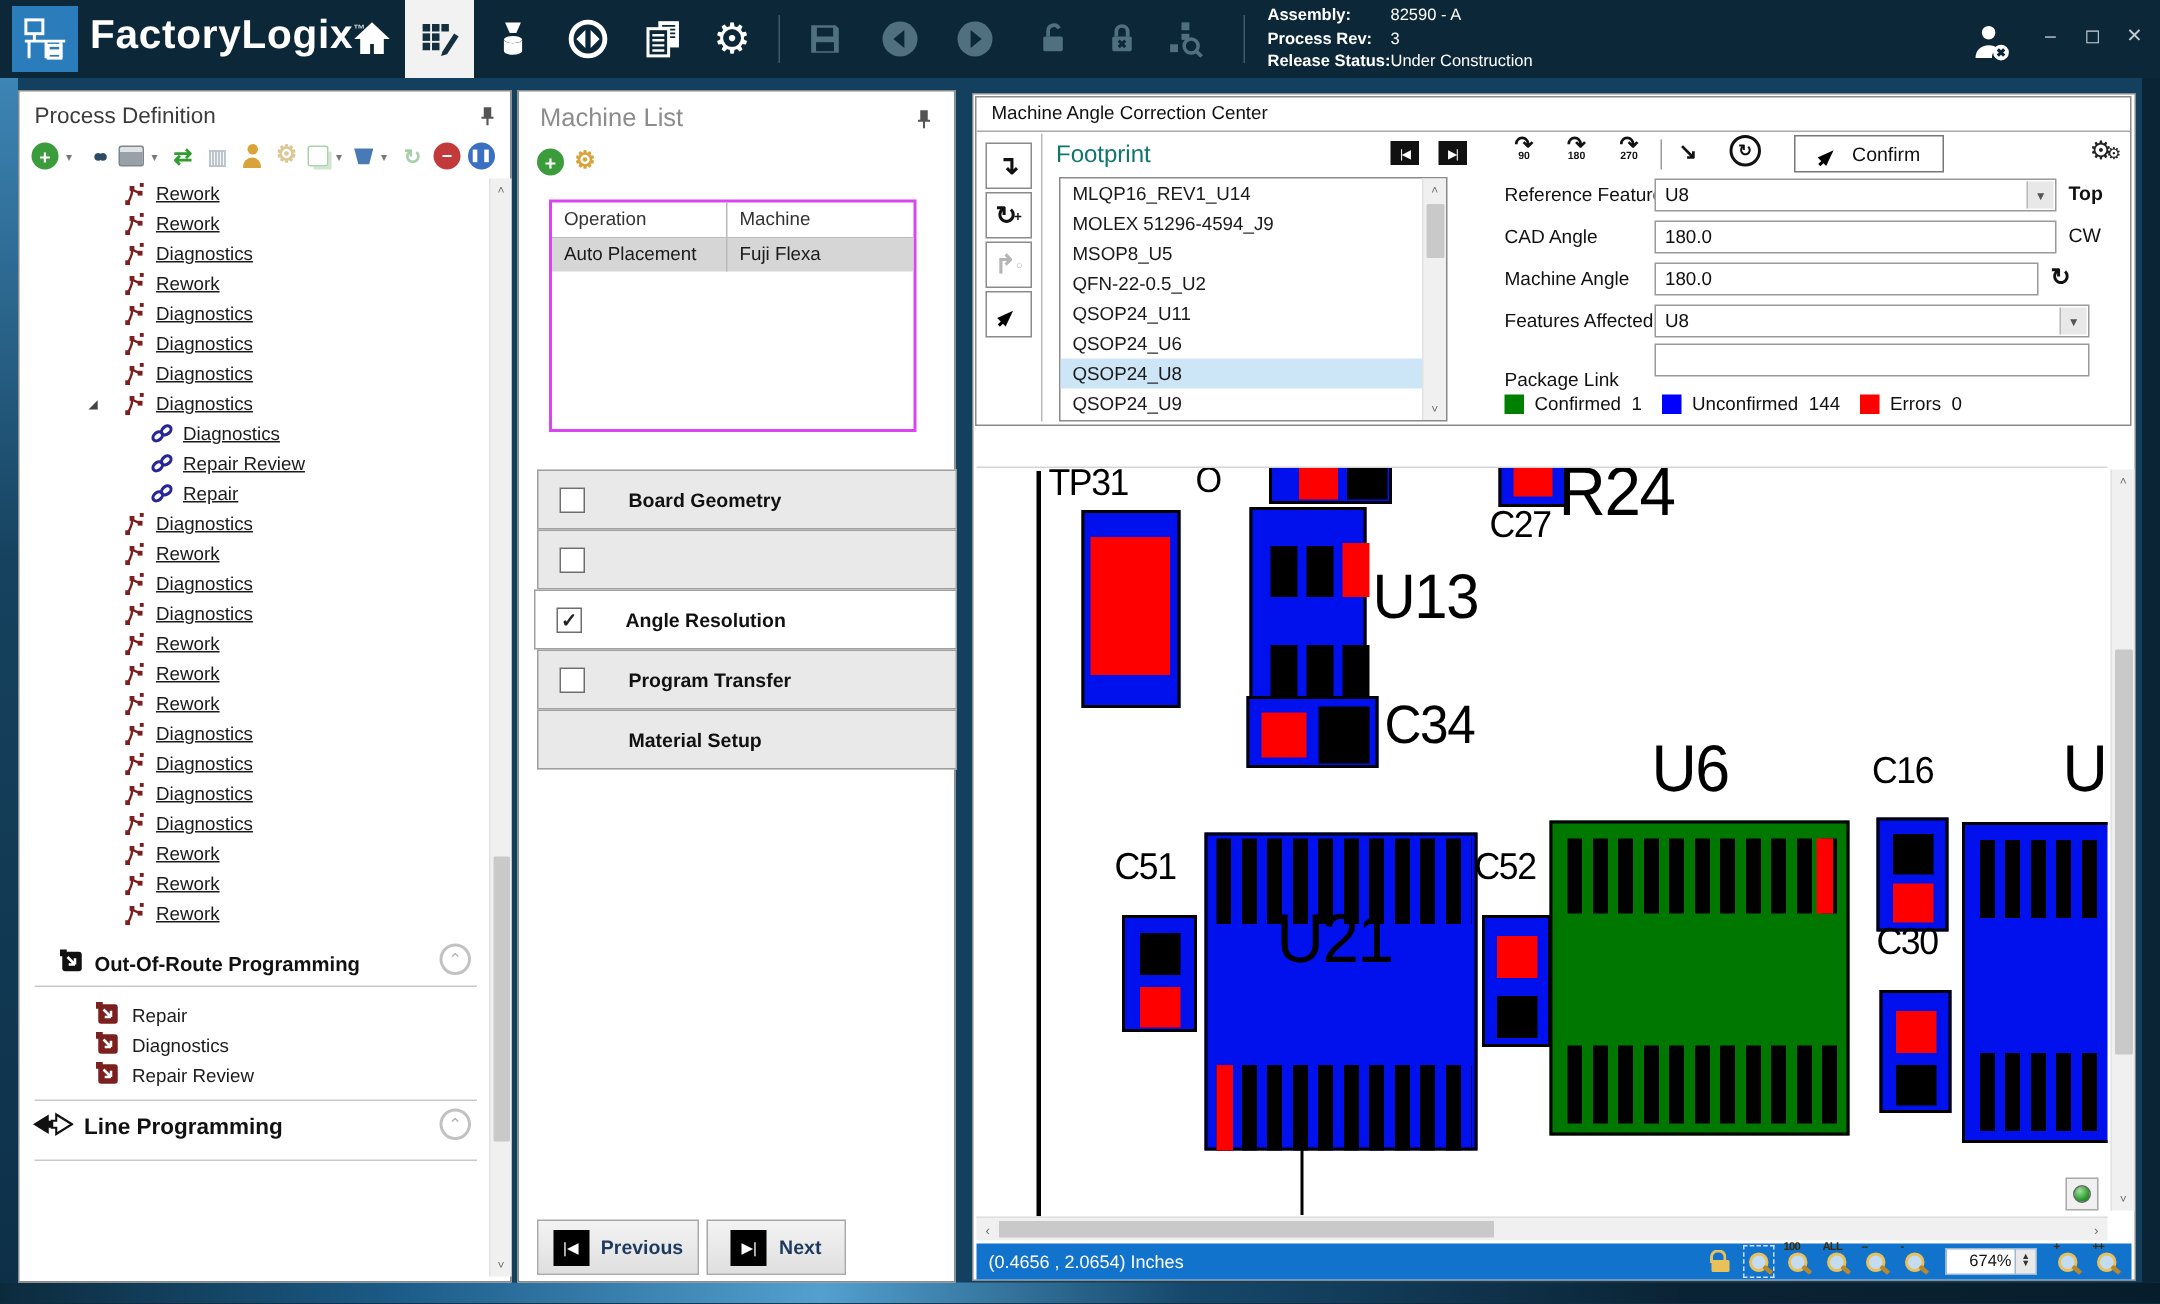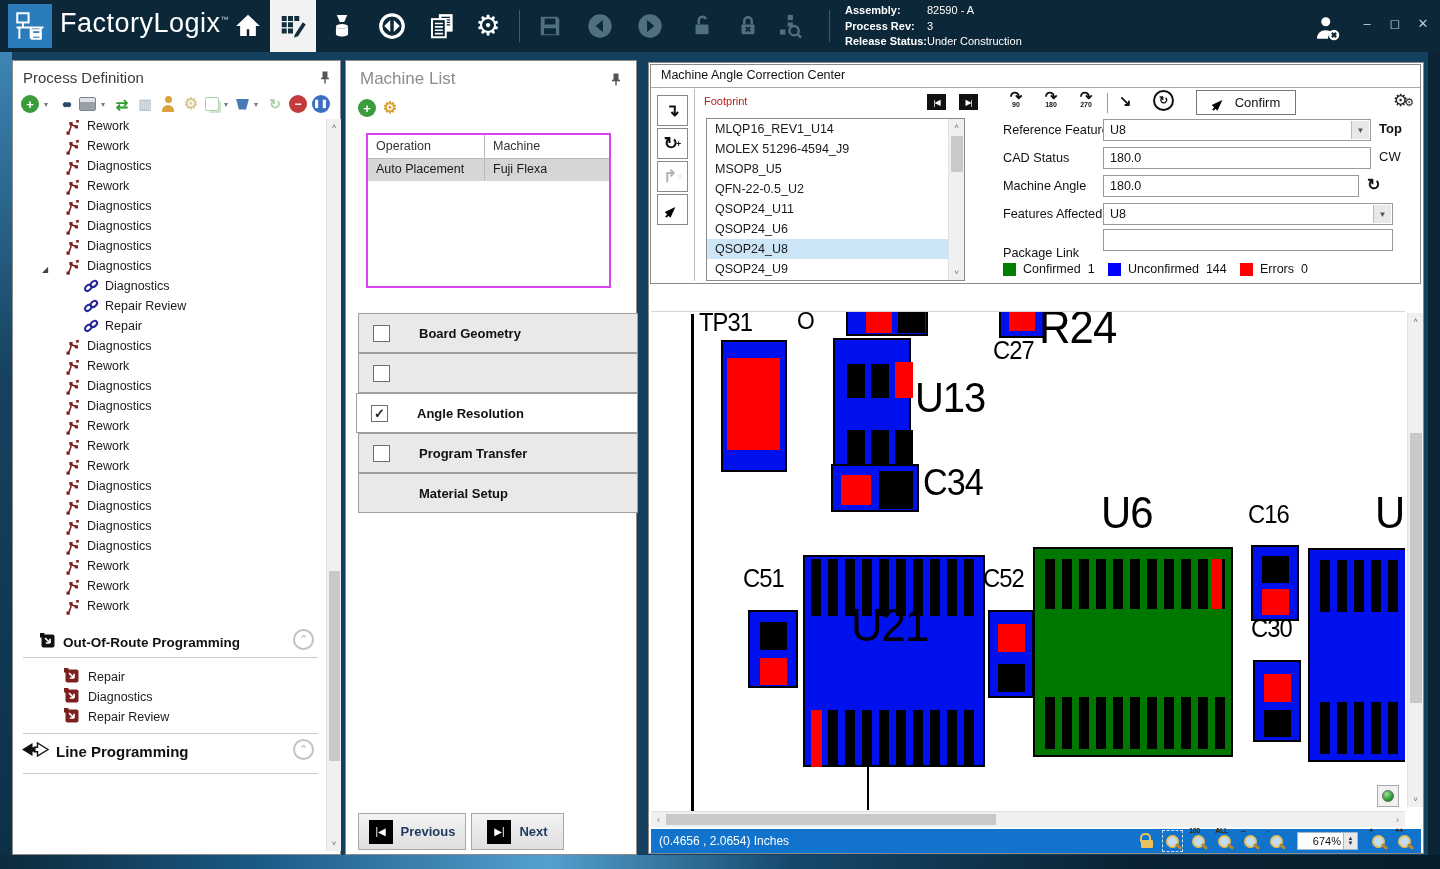--- a/index.html
+++ b/index.html
@@ -1,21 +1,21 @@
 <!DOCTYPE html>
 <html><head>
 <meta charset="utf-8">
 <style>
   html,body{margin:0;padding:0;background:#0a1e2c;}
   *{box-sizing:border-box;font-family:"Liberation Sans",sans-serif;}
   #stage{position:relative;width:1440px;height:869px;background:#14405f;overflow:hidden;}
   
   #titlebar{position:absolute;left:0;top:0;width:1440px;height:52px;background:#0c2737;}
   #logo-sq{position:absolute;left:8px;top:4px;width:44px;height:44px;background:#2b7cba;display:flex;align-items:center;justify-content:center;}
-  #brand{position:absolute;left:60px;top:8px;font-size:27px;font-weight:400;color:#fff;letter-spacing:.5px;}
+  #brand{position:absolute;left:60px;top:8px;font-size:27px;font-weight:700;color:#fff;letter-spacing:.5px;}
   #brand sup{font-size:8px;color:#cdd8de;}
   .tb-ic{position:absolute;top:6px;width:44px;height:40px;display:flex;align-items:center;justify-content:center;}
   .tb-sel{position:absolute;left:270px;top:0;width:46px;height:52px;background:#f2f2f2;display:flex;align-items:center;justify-content:center;}
   .tb-div{position:absolute;top:10px;width:1px;height:32px;background:#3c5a6d;}
   .gear-glyph{font-size:28px;color:#fff;line-height:1;}
   .asm{position:absolute;left:845px;top:3px;font-size:11px;color:#fff;line-height:15.5px;}
   .asm b{display:inline-block;width:82px;font-weight:700;}
   .winbtn{position:absolute;top:16px;color:#c2cdd6;font-size:13px;width:22px;text-align:center;}
   
   .panel{position:absolute;background:#fff;border:1px solid #8a8a8a;}
@@ -34,21 +34,21 @@
   .tbi-operator{position:relative;}
   .tbi-operator::before{content:"";position:absolute;top:1px;left:5.5px;width:7px;height:7px;border-radius:50%;background:#d9a33a;}
   .tbi-operator::after{content:"";position:absolute;bottom:1px;left:3px;width:12px;height:7px;border-radius:6px 6px 0 0;background:#d9a33a;}
   .tbi-settings{color:#dcc894;font-size:16px;}
   .tbi-copy{width:14px;height:14px;border:1.5px solid #abd3ab;border-radius:2px;box-shadow:3px 3px 0 -1px #cfe6cf;}
   .tbi-delete{background:#4a7ab5;width:13px;height:11px;border-radius:0;clip-path:polygon(0 0,100% 0,78% 100%,22% 100%);}
   .tbi-release{color:#a8cfa8;font-size:14px;}
   .tbi-remove{background:#c23a3a;color:#fff;font-size:12px;}
   .tbi-hold{background:#3a6fc2;color:#fff;font-size:8px;letter-spacing:1px;}
   #tree{position:absolute;left:0;top:58px;width:310px;height:512px;overflow:hidden;}
-  .tree-row{position:absolute;left:0;width:100%;height:20px;display:flex;align-items:flex-start;font-size:12.5px;color:#1b1b1b;}
+  .tree-row{position:absolute;left:17px;width:100%;height:20px;display:flex;align-items:center;font-size:12.5px;color:#1b1b1b;text-decoration:underline;}
   .tree-ic{margin-left:52px;margin-right:6px;display:flex;width:16px;}
   .tree-ic.link-ind{margin-left:70px;}
   .expander{position:absolute;left:29px;top:6px;font-size:8px;color:#444;}
   .vscroll{position:absolute;background:#f0f0f0;border-left:1px solid #e2e2e2;}
   .sc-arrow{position:absolute;left:0;width:100%;height:15px;display:flex;align-items:center;justify-content:center;font-size:8px;color:#6a6a6a;}
   .sc-thumb{position:absolute;left:2px;background:#c9c9c9;border-radius:1px;}
   .sect-head{position:absolute;display:flex;align-items:center;gap:7px;font-weight:700;color:#111;}
   .upbtn{position:absolute;width:21px;height:21px;border:2px solid #c2c2c2;border-radius:50%;display:flex;align-items:center;justify-content:center;color:#b0b0b0;font-size:11px;}
   .divline{position:absolute;height:1px;background:#c9c9c9;}
   .sect-item{position:absolute;display:flex;align-items:center;gap:8px;font-size:12.5px;color:#1b1b1b;height:20px;}
@@ -66,21 +66,21 @@
   .chk{position:absolute;left:14px;width:17px;height:17px;border:1px solid #6e6e6e;background:#fff;display:flex;align-items:center;justify-content:center;font-size:13px;font-weight:700;color:#222;}
   .step-label{margin-left:60px;font-size:13px;font-weight:700;color:#111;}
   .navbtn{position:absolute;height:37px;background:linear-gradient(#f3f3f3,#dfdfdf);border:1px solid #a8a8a8;display:flex;align-items:center;justify-content:center;gap:8px;font-size:13px;font-weight:700;color:#1d3a5e;}
   .navbtn .blk{width:24px;height:24px;background:#000;color:#fff;display:flex;align-items:center;justify-content:center;font-size:10px;font-weight:400;}
   
   #cc-box{position:absolute;left:1px;top:1px;width:771px;height:220px;border:1px solid #8a8a8a;background:#fff;}
   #cc-title{position:absolute;left:10px;top:3px;font-size:12.5px;color:#111;}
   #cc-tline{position:absolute;left:0;top:22px;width:100%;height:1px;background:#aaa;}
   .sqbtn{position:absolute;left:6px;width:31px;height:31px;border:1px solid #8a8a8a;background:#fff;display:flex;align-items:center;justify-content:center;font-size:17px;font-weight:700;color:#111;}
   .sqbtn.dis{color:#b5b5b5;}
-  #fp-label{position:absolute;left:53px;top:30px;font-size:11px;color:#b91c1c;}
+  #fp-label{position:absolute;left:53px;top:30px;font-size:16px;color:#0f766e;}
   .nav-black{position:absolute;top:29px;width:19px;height:16px;background:#111;color:#fff;font-size:8px;display:flex;align-items:center;justify-content:center;letter-spacing:-1px;}
   #fp-list{position:absolute;left:55px;top:53px;width:259px;height:163px;border:1px solid #8a8a8a;background:#fff;overflow:hidden;}
   .fp-item{height:20px;line-height:20px;padding-left:8px;font-size:12.5px;color:#1a1a1a;width:243px;}
   .fp-item.sel{background:#cde6f7;}
   .rot{position:absolute;top:26px;width:26px;text-align:center;}
   .rot-arc{font-size:15px;font-weight:700;color:#111;line-height:12px;display:block;}
   .rot-num{font-size:7px;font-weight:700;color:#111;display:block;margin-top:-2px;}
   #confirm-btn{position:absolute;left:545px;top:25px;width:100px;height:25px;border:1px solid #777;background:#fff;display:flex;align-items:center;justify-content:center;gap:8px;font-size:13px;color:#111;}
   .dart{position:relative;width:15px;height:14px;}
   .dart::before{content:"";position:absolute;left:1px;top:4px;width:0;height:0;border-left:11px solid #000;border-top:4px solid transparent;border-bottom:4px solid transparent;transform:rotate(-45deg);}
@@ -747,21 +747,21 @@
       <div id="confirm-btn">
           <span class="dart"></span>
           <span>Confirm</span>
         </div>
       <div style="position:absolute;left:742px;top:25px;font-size:17px;color:#222;">⚙<span style="font-size:11px;margin-left:-4px;">⚙</span></div>
 
       <div class="fld-label" style="top:58px;">Reference Feature</div>
       <div class="fld-box" style="left:452px;top:54px;width:268px;"><span style="padding-left:6px;line-height:20px;display:inline-block;">U8</span><span class="ddbtn">▼</span></div>
       <div class="side-lab" style="left:728px;top:56px;font-weight:bold;">Top</div>
 
-      <div class="fld-label" style="top:86px;">CAD Status</div>
+      <div class="fld-label" style="top:86px;">CAD Angle</div>
       <div class="fld-box" style="left:452px;top:82px;width:268px;"><input value="180.0" style=""></div>
       <div class="side-lab" style="left:728px;top:84px;">CW</div>
 
       <div class="fld-label" style="top:114px;">Machine Angle</div>
       <div class="fld-box" style="left:452px;top:110px;width:256px;"><input value="180.0" style=""></div>
       <div style="position:absolute;left:716px;top:110px;font-size:16px;font-weight:700;color:#111;">↻</div>
 
       <div class="fld-label" style="top:142px;">Features Affected</div>
       <div class="fld-box" style="left:452px;top:138px;width:290px;"><span style="padding-left:6px;line-height:20px;display:inline-block;">U8</span><span class="ddbtn">▼</span></div>
 

